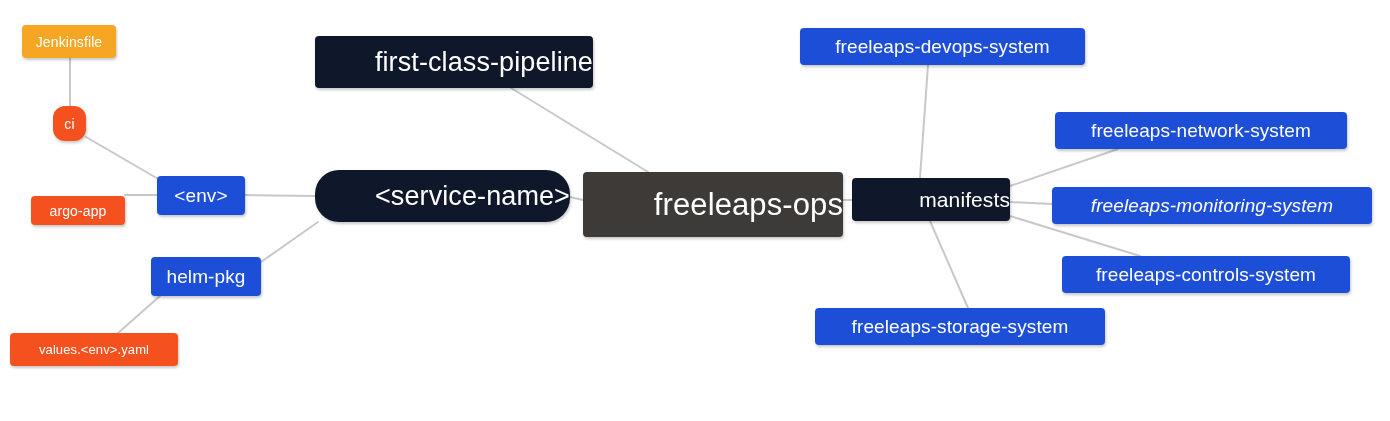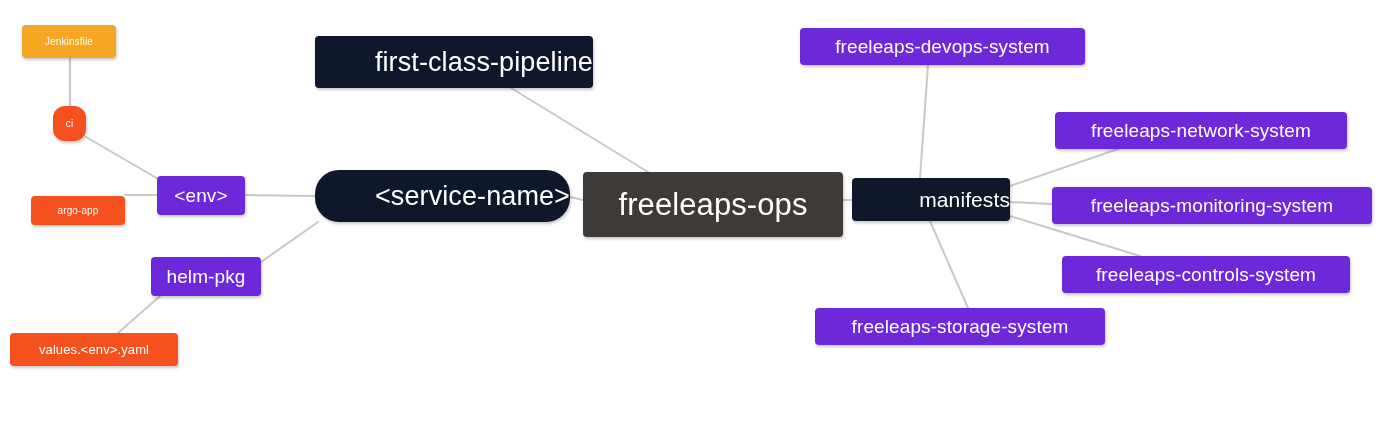--- a/index.html
+++ b/index.html
@@ -35,32 +35,32 @@
     align-items: center;
     justify-content: center;
     color: #ffffff;
     white-space: nowrap;
     border-radius: 4px;
     box-shadow: 1px 2px 3px rgba(0,0,0,0.22);
     line-height: 1;
     letter-spacing: 0.1px;
   }
   
-  .n-root   { background: #3d3a37; }
+  .n-root   { background: #3d3a37; justify-content: flex-end; }
   .n-blue   { background: #0f172a; justify-content: flex-end; }
-  .n-green  { background: #6d28d9; }
+  .n-green  { background: #1d4ed8; }
   .n-red    { background: #f4511e; }
   .n-orange { background: #f5a623; }
 
   
   .s-root  { font-size: 31px; }
   .s-l1    { font-size: 27px; }
   .s-l2    { font-size: 21px; padding-left: 41px; }
   .s-l3    { font-size: 19px; }
-  .s-small { font-size: 10px; }
+  .s-small { font-size: 14px; }
   .s-tiny  { font-size: 13px; }
 </style>
 </head>
 <body>
 
 <div id="mindmap">
   <svg id="edge-layer" viewBox="0 0 1390 421" width="1390" height="421" xmlns="http://www.w3.org/2000/svg">
       <line x1="70" y1="58" x2="70" y2="106" stroke="#c8c8c8" stroke-width="2" stroke-linecap="round"></line>
       <line x1="86" y1="137" x2="160" y2="180" stroke="#c8c8c8" stroke-width="2" stroke-linecap="round"></line>
       <line x1="125" y1="195" x2="157" y2="195" stroke="#c8c8c8" stroke-width="2" stroke-linecap="round"></line>
@@ -106,21 +106,21 @@
       </div>
       <div class="node n-blue s-l2" style="left: 852px; top: 178px; width: 158px; height: 43px;">
         <span>manifests</span>
       </div>
       <div class="node n-green s-l3" style="left: 800px; top: 28px; width: 285px; height: 37px;">
         <span>freeleaps-devops-system</span>
       </div>
       <div class="node n-green s-l3" style="left: 1055px; top: 112px; width: 292px; height: 37px; align-items: center;">
         <span>freeleaps-network-system</span>
       </div>
-      <div class="node n-green s-l3" style="left: 1052px; top: 187px; width: 320px; height: 37px;">
+      <div class="node n-green s-l3" style="left: 1052px; top: 187px; width: 320px; height: 37px; font-style: italic;">
         <span>freeleaps-monitoring-system</span>
       </div>
       <div class="node n-green s-l3" style="left: 1062px; top: 256px; width: 288px; height: 37px;">
         <span>freeleaps-controls-system</span>
       </div>
       <div class="node n-green s-l3" style="left: 815px; top: 308px; width: 290px; height: 37px; align-items: center;">
         <span>freeleaps-storage-system</span>
       </div>
     </div>
 </div>

